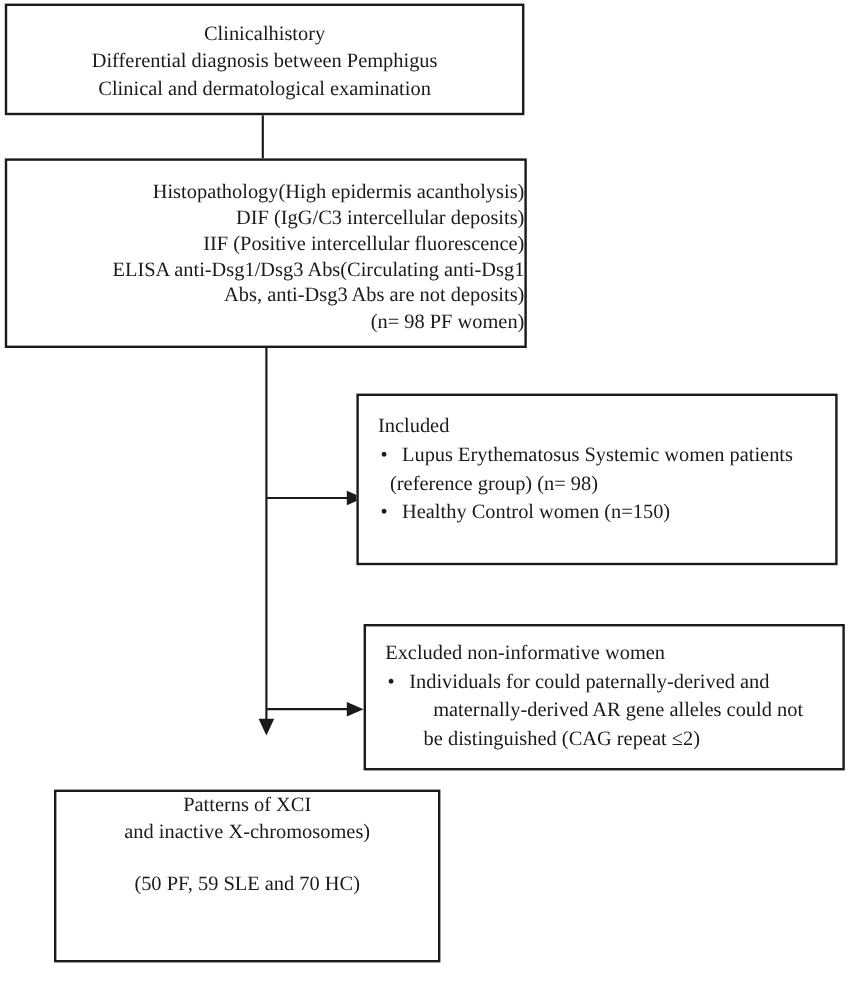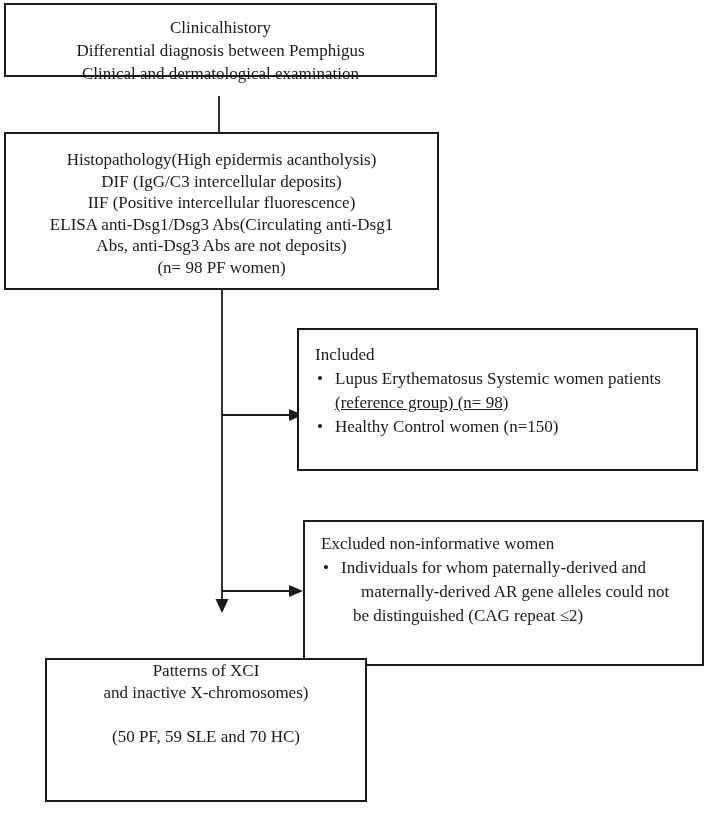--- a/index.html
+++ b/index.html
@@ -20,50 +20,50 @@
     position: absolute;
     box-sizing: border-box;
     border: 2px solid #1a1a1a;
     background: #ffffff;
     font-size: 17px;
   }
   .centered { text-align: center; }
   .line { display: block; }
 
   #box-clinical {
-    left: 4px; top: 3px; width: 433px; height: 74px;
+    left: 4px; top: 3px; width: 433px; height: 93px;
     padding-top: 11px; line-height: 23px;
   }
   #box-diagnostics {
     left: 4px; top: 132px; width: 435px; height: 158px;
-    padding-top: 15px; line-height: 21.5px;
+    padding-top: 15px; line-height: 21.5px; text-align: right;
   }
   #box-included {
     left: 297px; top: 328px; width: 401px; height: 143px;
     padding: 13px 8px 0 16px; line-height: 24px;
   }
   #box-excluded {
-    left: 303px; top: 520px; width: 401px; height: 146px;
+    left: 303px; top: 520px; width: 401px; height: 122px;
     padding: 10px 8px 0 16px; line-height: 24px;
   }
   #box-patterns {
     left: 45px; top: 658px; width: 322px; height: 144px;
     line-height: 22px;
   }
   .bullet-item {
     display: flex;
     align-items: flex-start;
   }
   .bullet {
     width: 18px;
     flex: 0 0 18px;
     text-align: left;
     padding-left: 2px;
   }
-  .cont-indent-a { margin-left: 20px; text-decoration: underline; }  
+  .cont-indent-a { margin-left: 10px; }  
   .cont-indent-b { margin-left: 40px; }  
   .cont-indent-c { margin-left: 32px; }  
   .footnote-gap { margin-top: 22px; }
 
   #connector-svg {
     position: absolute;
     left: 0; top: 0;
     width: 709px; height: 837px;
     pointer-events: none;
   }
@@ -108,21 +108,21 @@
     <div class="bullet-item">
       <span class="bullet">•</span>
       <span>Healthy Control women (n=150)</span>
     </div>
   </div>
 
   <div id="box-excluded" class="box">
     <span class="line">Excluded non-informative women</span>
     <div class="bullet-item">
       <span class="bullet">•</span>
-      <span>Individuals for whom paternally-derived and</span>
+      <span>Individuals for could paternally-derived and</span>
     </div>
     <span class="line cont-indent-b">maternally-derived AR gene alleles could not</span>
     <span class="line cont-indent-c">be distinguished (CAG repeat ≤2)</span>
   </div>
 
   <div id="box-patterns" class="box centered">
     <span class="line">Patterns of XCI</span>
     <span class="line">and inactive X-chromosomes)</span>
     <span class="line footnote-gap">(50 PF, 59 SLE and 70 HC)</span>
   </div>

